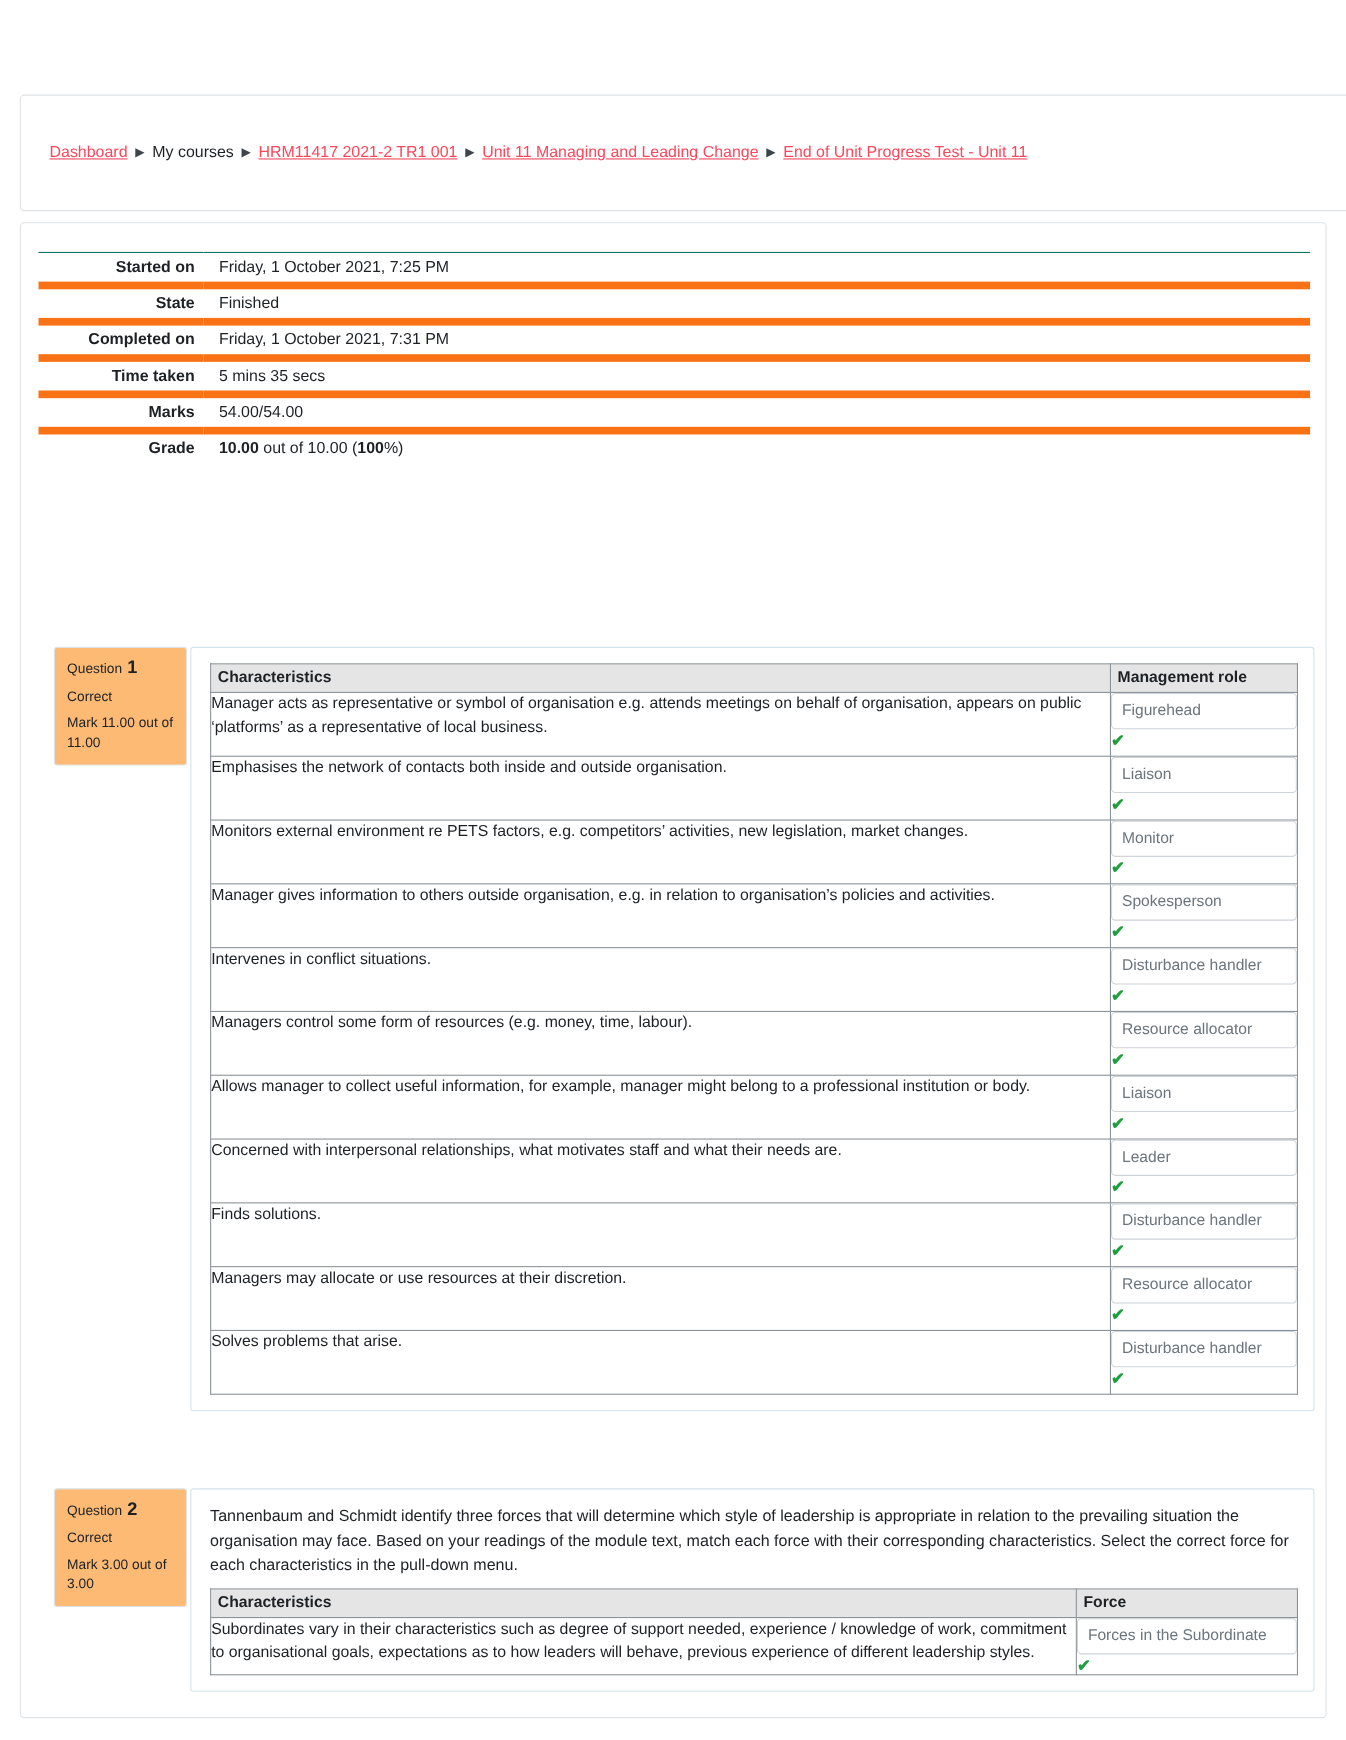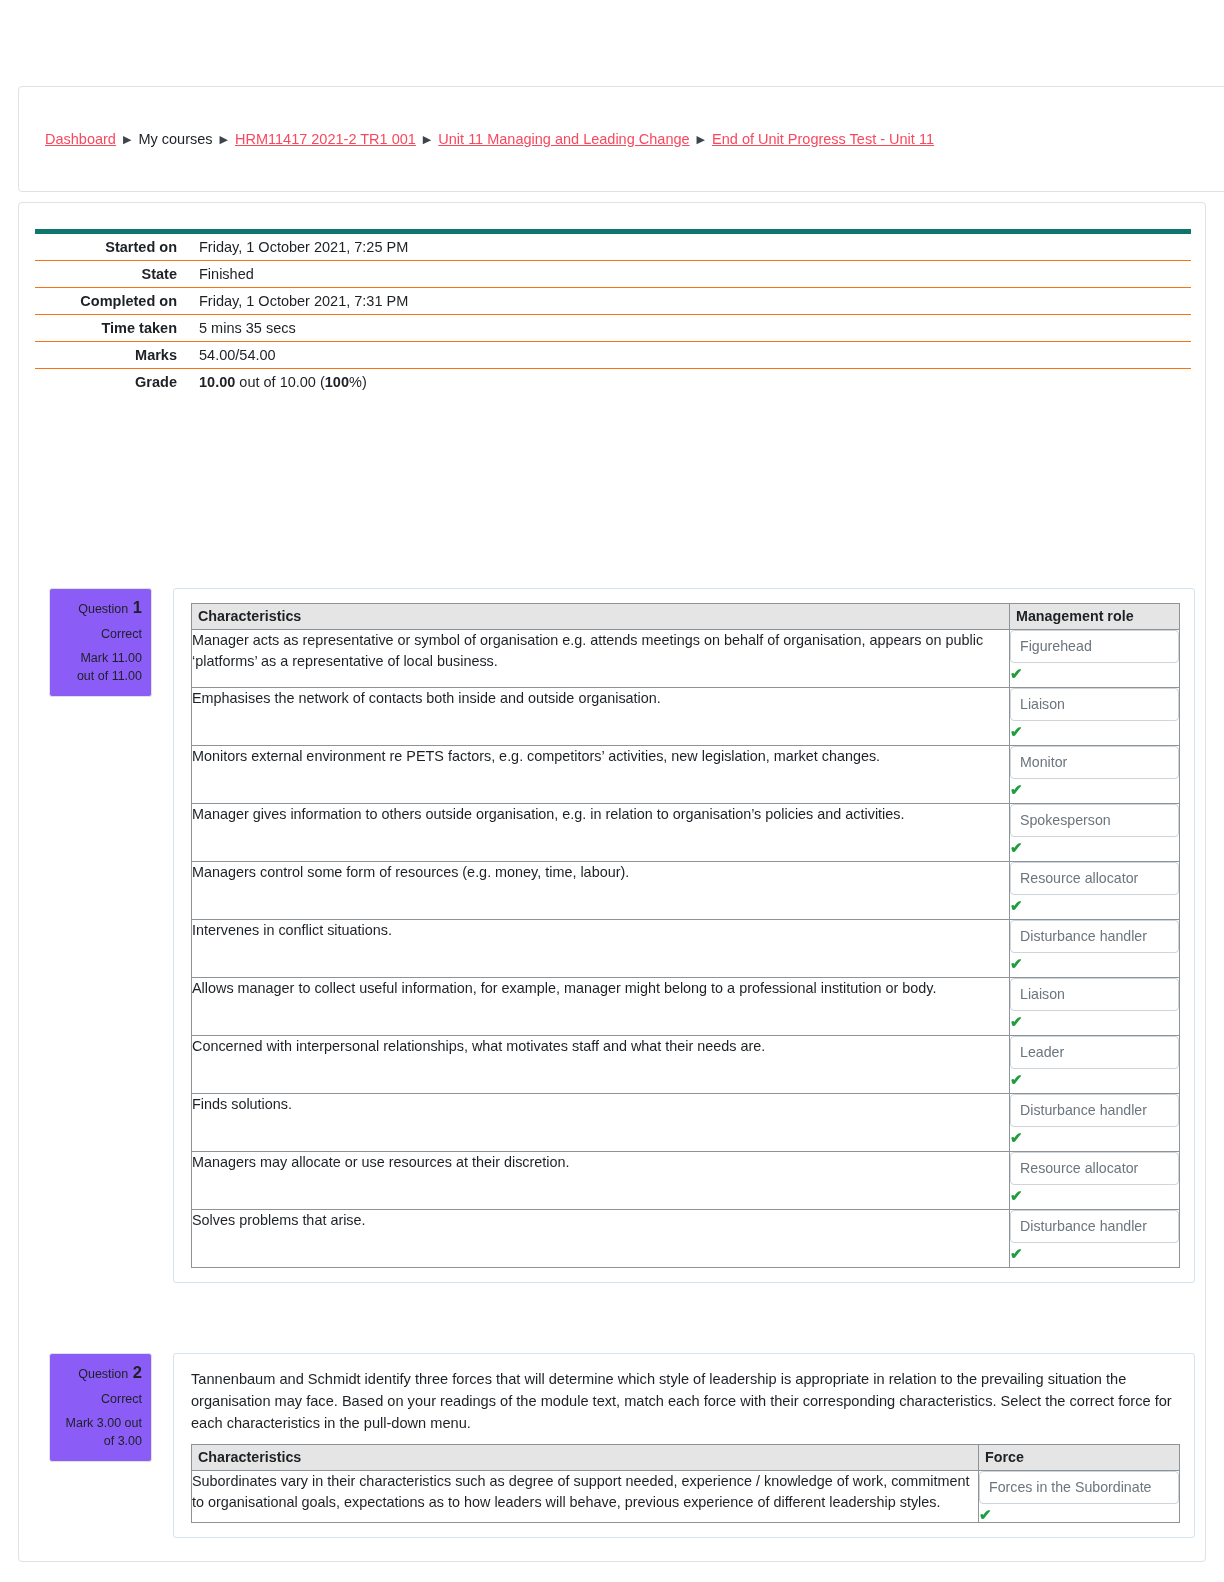--- a/index.html
+++ b/index.html
@@ -60,46 +60,45 @@
   
   #attempt-summary {
     position: absolute;
     left: 16px; top: 26px;
     width: 1156px;
     border-collapse: collapse;
     font-size: 14.5px;
   }
   #attempt-summary td {
     padding: 5px 8px;
-    border-top: 1px solid #f97316;
+    border-top: 7px solid #f97316;
     vertical-align: top;
   }
-  #attempt-summary tr:first-child td { border-top: 5px solid #0f766e; }
+  #attempt-summary tr:first-child td { border-top: 1px solid #0f766e; }
   #attempt-summary td.lbl {
     width: 150px;
     text-align: right;
     font-weight: bold;
     white-space: nowrap;
   }
   #attempt-summary td.val { padding-left: 14px; }
 
   
   .question-block { position: absolute; }
   .qinfo {
     position: absolute;
     left: 0; top: 0;
-    width: 103px;
+    width: 121px;
     border: 1px solid #dee2e6;
     border-radius: 3px;
-    background: #8b5cf6;
+    background: #fdba74;
     padding: 10px 9px 11px 11px;
     font-size: 12.5px;
     line-height: 17.5px;
     color: #1d2125;
-    text-align: right;
   }
   .qinfo .qnum { font-size: 12.5px; margin-bottom: 7px; }
   .qinfo .qnum b { font-size: 16.5px; font-weight: bold; }
   .qinfo .qstate { margin-bottom: 7px; }
   .qinfo .qmark { }
 
   .qbody {
     position: absolute;
     left: 124px; top: 0;
     border: 1px solid #d3e4ec;
@@ -283,30 +282,30 @@
                 </td>
               </tr>
               <tr>
                 <td class="char-cell">Manager gives information to others outside organisation, e.g. in relation to organisation’s policies and activities.</td>
                 <td class="ans-cell">
                   <div class="select-box">Spokesperson</div>
                   <span class="tick">✔</span>
                 </td>
               </tr>
               <tr>
+                <td class="char-cell">Intervenes in conflict situations.</td>
+                <td class="ans-cell">
+                  <div class="select-box">Disturbance handler</div>
+                  <span class="tick">✔</span>
+                </td>
+              </tr>
+              <tr>
                 <td class="char-cell">Managers control some form of resources (e.g. money, time, labour).</td>
                 <td class="ans-cell">
                   <div class="select-box">Resource allocator</div>
-                  <span class="tick">✔</span>
-                </td>
-              </tr>
-              <tr>
-                <td class="char-cell">Intervenes in conflict situations.</td>
-                <td class="ans-cell">
-                  <div class="select-box">Disturbance handler</div>
                   <span class="tick">✔</span>
                 </td>
               </tr>
               <tr>
                 <td class="char-cell">Allows manager to collect useful information, for example, manager might belong to a professional institution or body.</td>
                 <td class="ans-cell">
                   <div class="select-box">Liaison</div>
                   <span class="tick">✔</span>
                 </td>
               </tr>

